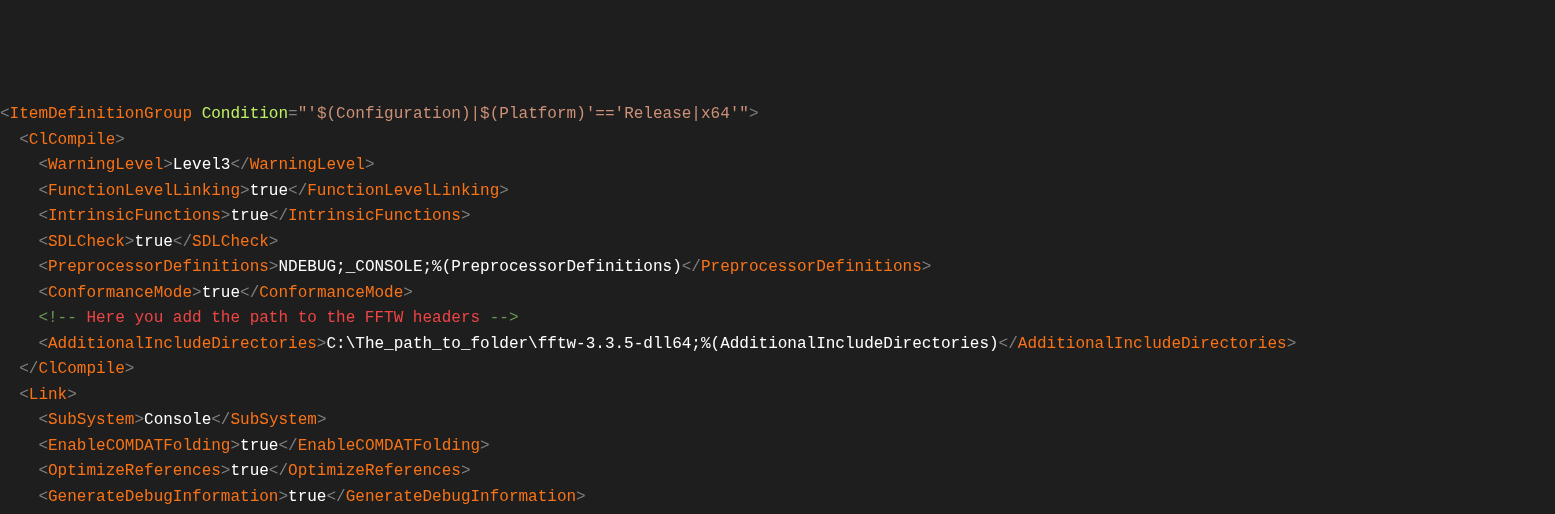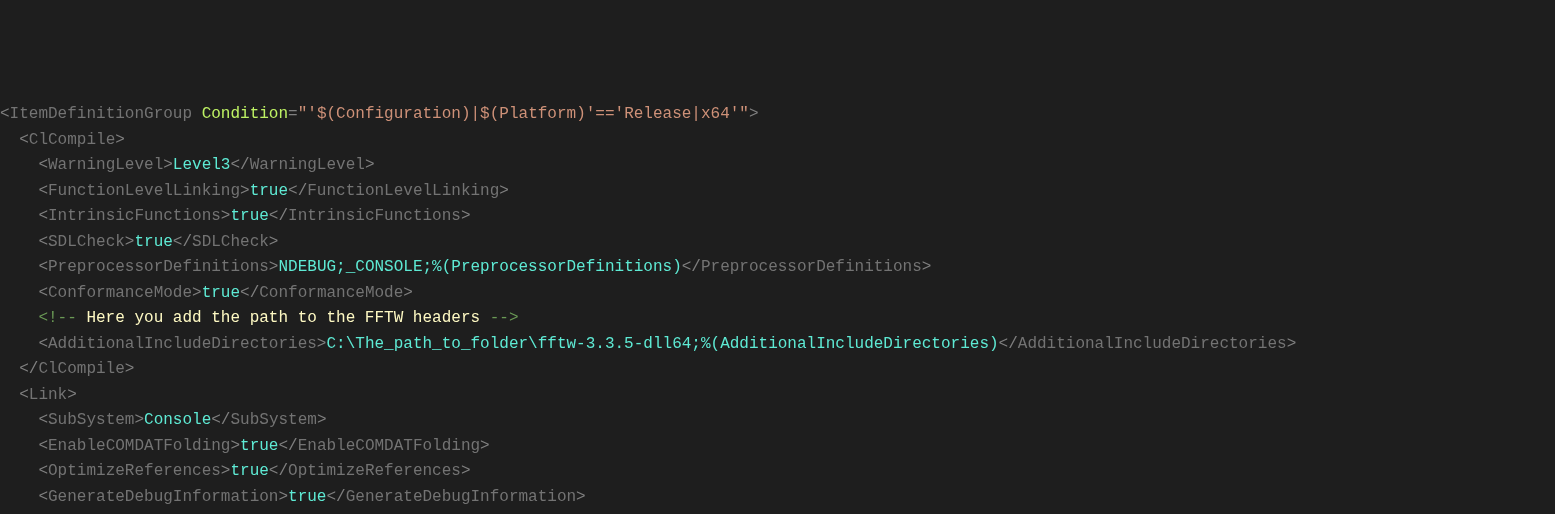--- a/index.html
+++ b/index.html
@@ -13,25 +13,25 @@
     white-space: pre;
     overflow-x: auto;
   }
   .code {
     display: block;
   }
   .line {
     display: block;
   }
   .bracket { color: #808080; }
-  .tag { color: #737373; }
+  .tag { color: #f97316; }
   .attr-name { color: #bef264; }
   .attr-value { color: #ce9178; }
-  .text { color: #5eead4; }
-  .comment { color: #fef9c3; }
+  .text { color: #ffffff; }
+  .comment { color: #ef4444; }
   .comment-delim { color: #6a9955; }
 </style>
 </head>
 <body>
 
 
 
 <div class="code" id="code-container"><span class="line"><span class="bracket">&lt;</span><span class="tag">ItemDefinitionGroup</span><span class="text"> </span><span class="attr-name">Condition</span><span class="bracket">=</span><span class="attr-value">"'$(Configuration)|$(Platform)'=='Release|x64'"</span><span class="bracket">&gt;</span></span><span class="line">  <span class="bracket">&lt;</span><span class="tag">ClCompile</span><span class="bracket">&gt;</span></span><span class="line">    <span class="bracket">&lt;</span><span class="tag">WarningLevel</span><span class="bracket">&gt;</span><span class="text">Level3</span><span class="bracket">&lt;/</span><span class="tag">WarningLevel</span><span class="bracket">&gt;</span></span><span class="line">    <span class="bracket">&lt;</span><span class="tag">FunctionLevelLinking</span><span class="bracket">&gt;</span><span class="text">true</span><span class="bracket">&lt;/</span><span class="tag">FunctionLevelLinking</span><span class="bracket">&gt;</span></span><span class="line">    <span class="bracket">&lt;</span><span class="tag">IntrinsicFunctions</span><span class="bracket">&gt;</span><span class="text">true</span><span class="bracket">&lt;/</span><span class="tag">IntrinsicFunctions</span><span class="bracket">&gt;</span></span><span class="line">    <span class="bracket">&lt;</span><span class="tag">SDLCheck</span><span class="bracket">&gt;</span><span class="text">true</span><span class="bracket">&lt;/</span><span class="tag">SDLCheck</span><span class="bracket">&gt;</span></span><span class="line">    <span class="bracket">&lt;</span><span class="tag">PreprocessorDefinitions</span><span class="bracket">&gt;</span><span class="text">NDEBUG;_CONSOLE;%(PreprocessorDefinitions)</span><span class="bracket">&lt;/</span><span class="tag">PreprocessorDefinitions</span><span class="bracket">&gt;</span></span><span class="line">    <span class="bracket">&lt;</span><span class="tag">ConformanceMode</span><span class="bracket">&gt;</span><span class="text">true</span><span class="bracket">&lt;/</span><span class="tag">ConformanceMode</span><span class="bracket">&gt;</span></span><span class="line">    <span class="comment-delim">&lt;!--</span><span class="comment"> Here you add the path to the FFTW headers </span><span class="comment-delim">--&gt;</span></span><span class="line">    <span class="bracket">&lt;</span><span class="tag">AdditionalIncludeDirectories</span><span class="bracket">&gt;</span><span class="text">C:\The_path_to_folder\fftw-3.3.5-dll64;%(AdditionalIncludeDirectories)</span><span class="bracket">&lt;/</span><span class="tag">AdditionalIncludeDirectories</span><span class="bracket">&gt;</span></span><span class="line">  <span class="bracket">&lt;/</span><span class="tag">ClCompile</span><span class="bracket">&gt;</span></span><span class="line">  <span class="bracket">&lt;</span><span class="tag">Link</span><span class="bracket">&gt;</span></span><span class="line">    <span class="bracket">&lt;</span><span class="tag">SubSystem</span><span class="bracket">&gt;</span><span class="text">Console</span><span class="bracket">&lt;/</span><span class="tag">SubSystem</span><span class="bracket">&gt;</span></span><span class="line">    <span class="bracket">&lt;</span><span class="tag">EnableCOMDATFolding</span><span class="bracket">&gt;</span><span class="text">true</span><span class="bracket">&lt;/</span><span class="tag">EnableCOMDATFolding</span><span class="bracket">&gt;</span></span><span class="line">    <span class="bracket">&lt;</span><span class="tag">OptimizeReferences</span><span class="bracket">&gt;</span><span class="text">true</span><span class="bracket">&lt;/</span><span class="tag">OptimizeReferences</span><span class="bracket">&gt;</span></span><span class="line">    <span class="bracket">&lt;</span><span class="tag">GenerateDebugInformation</span><span class="bracket">&gt;</span><span class="text">true</span><span class="bracket">&lt;/</span><span class="tag">GenerateDebugInformation</span><span class="bracket">&gt;</span></span><span class="line">    <span class="bracket">&lt;</span><span class="tag">AdditionalDependencies</span><span class="bracket">&gt;</span><span class="text">fftw3.lib;%(AdditionalDependencies)</span><span class="bracket">&lt;/</span><span class="tag">AdditionalDependencies</span><span class="bracket">&gt;</span></span></div>
 
 

